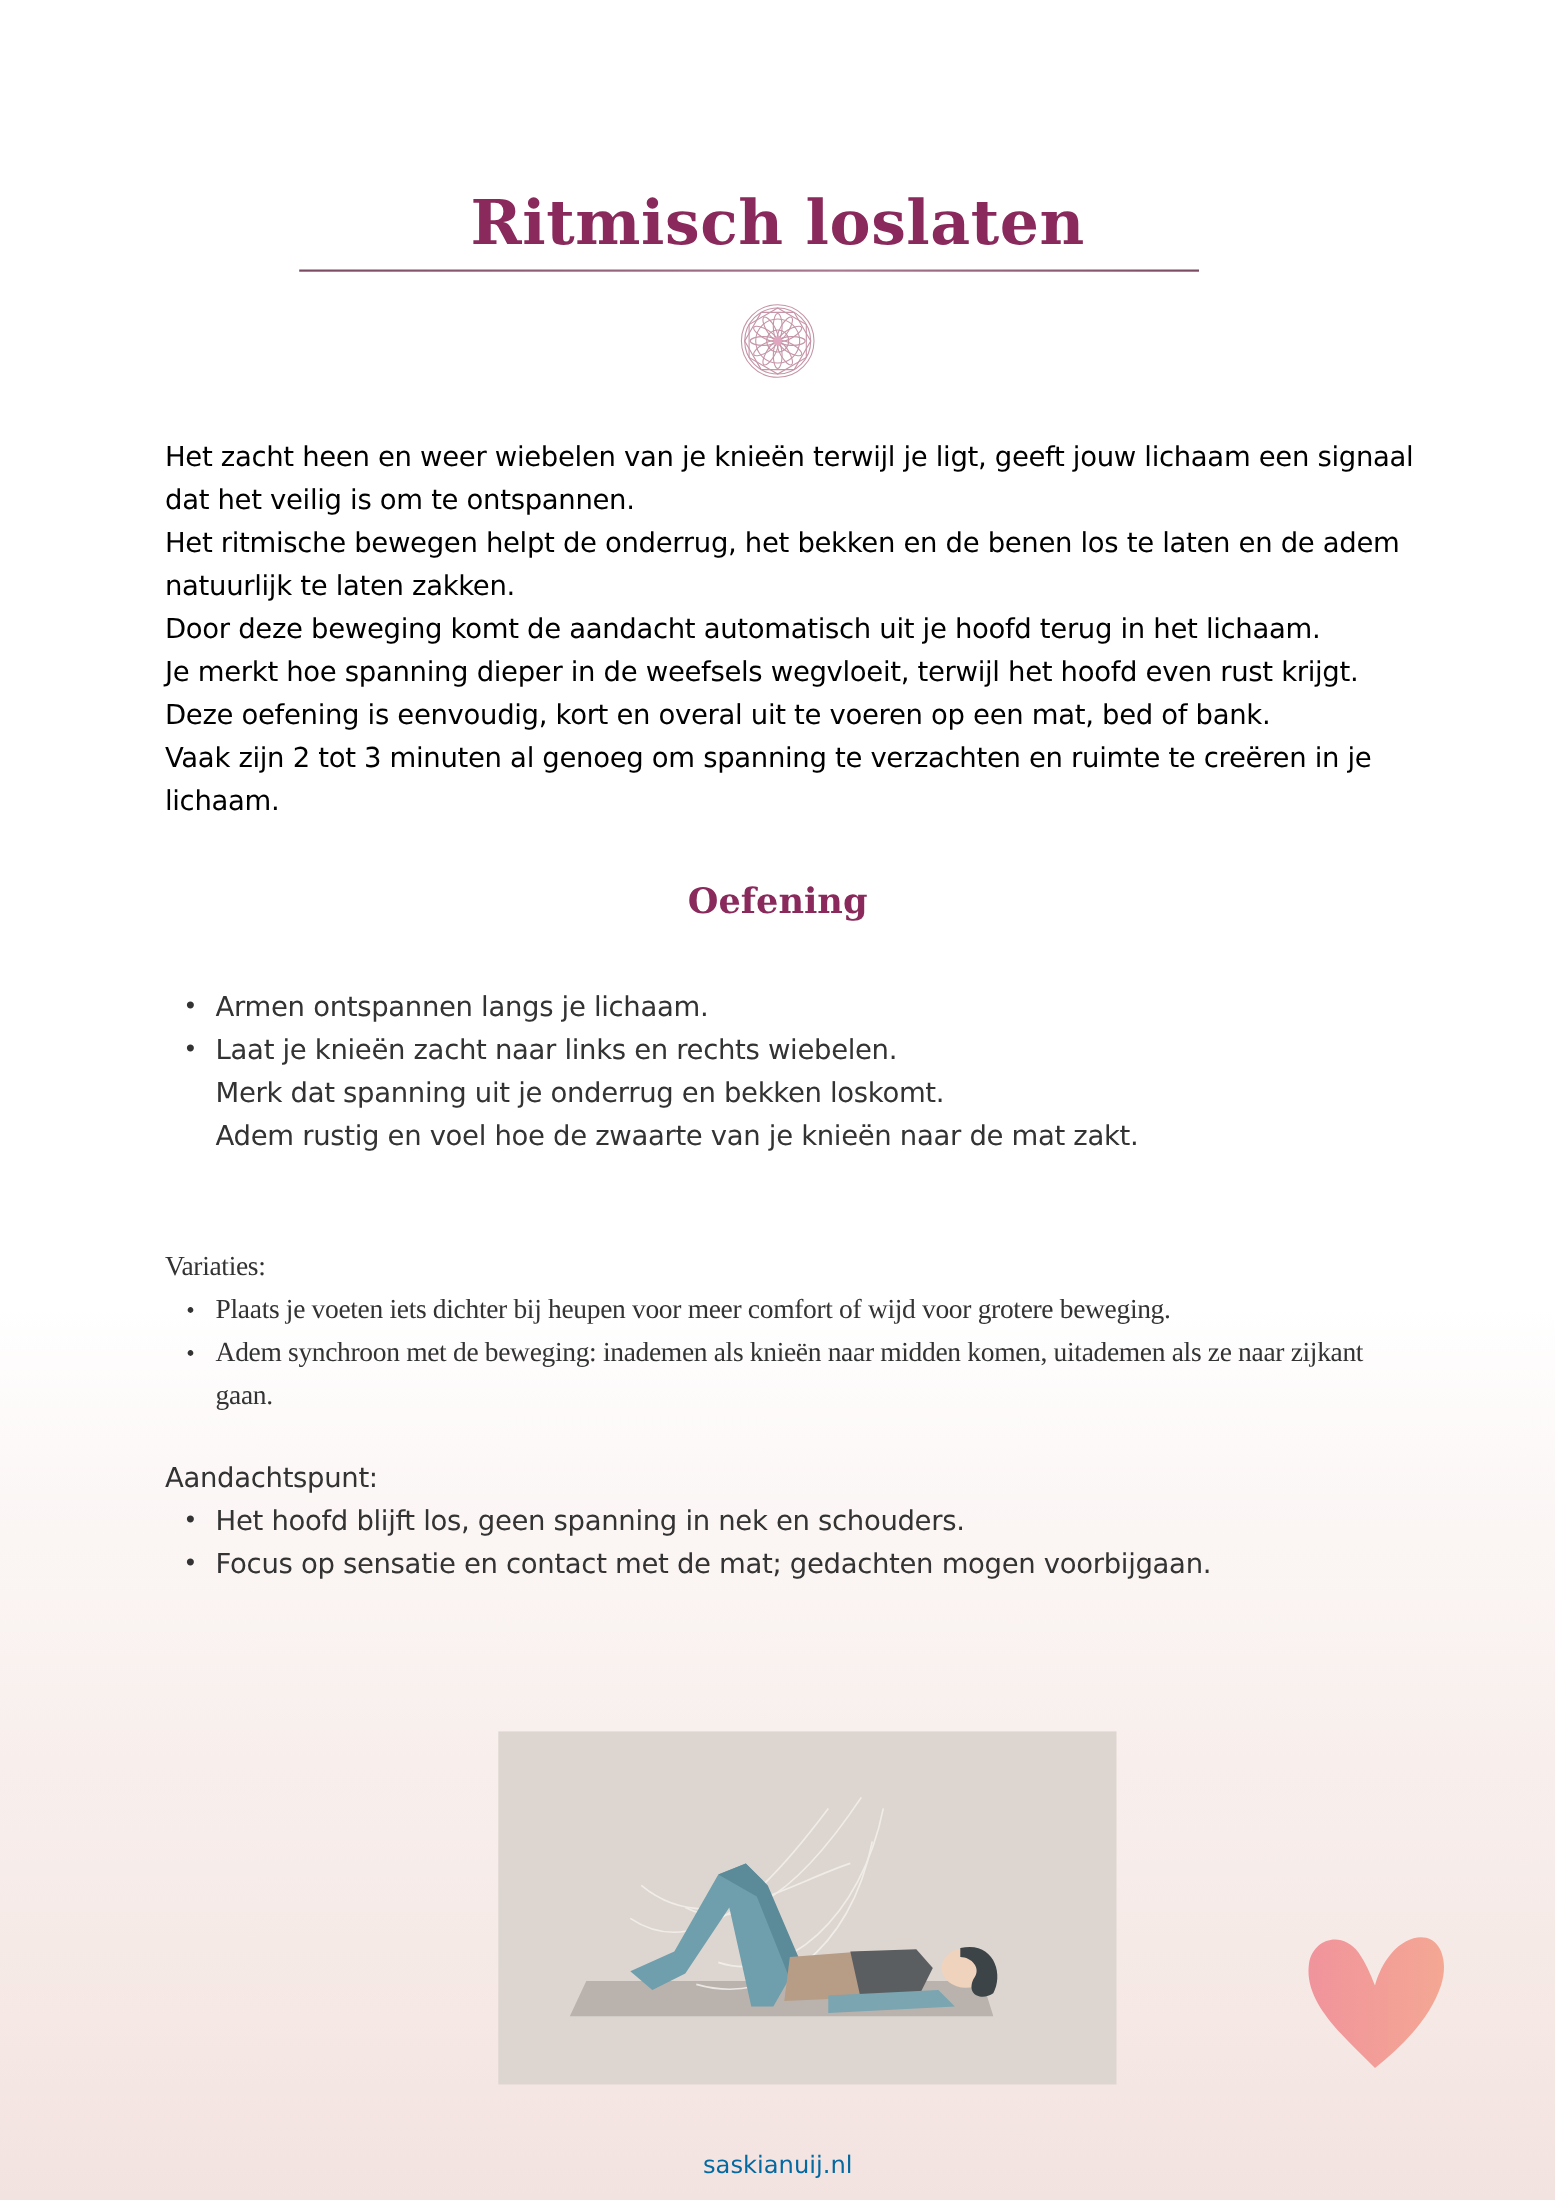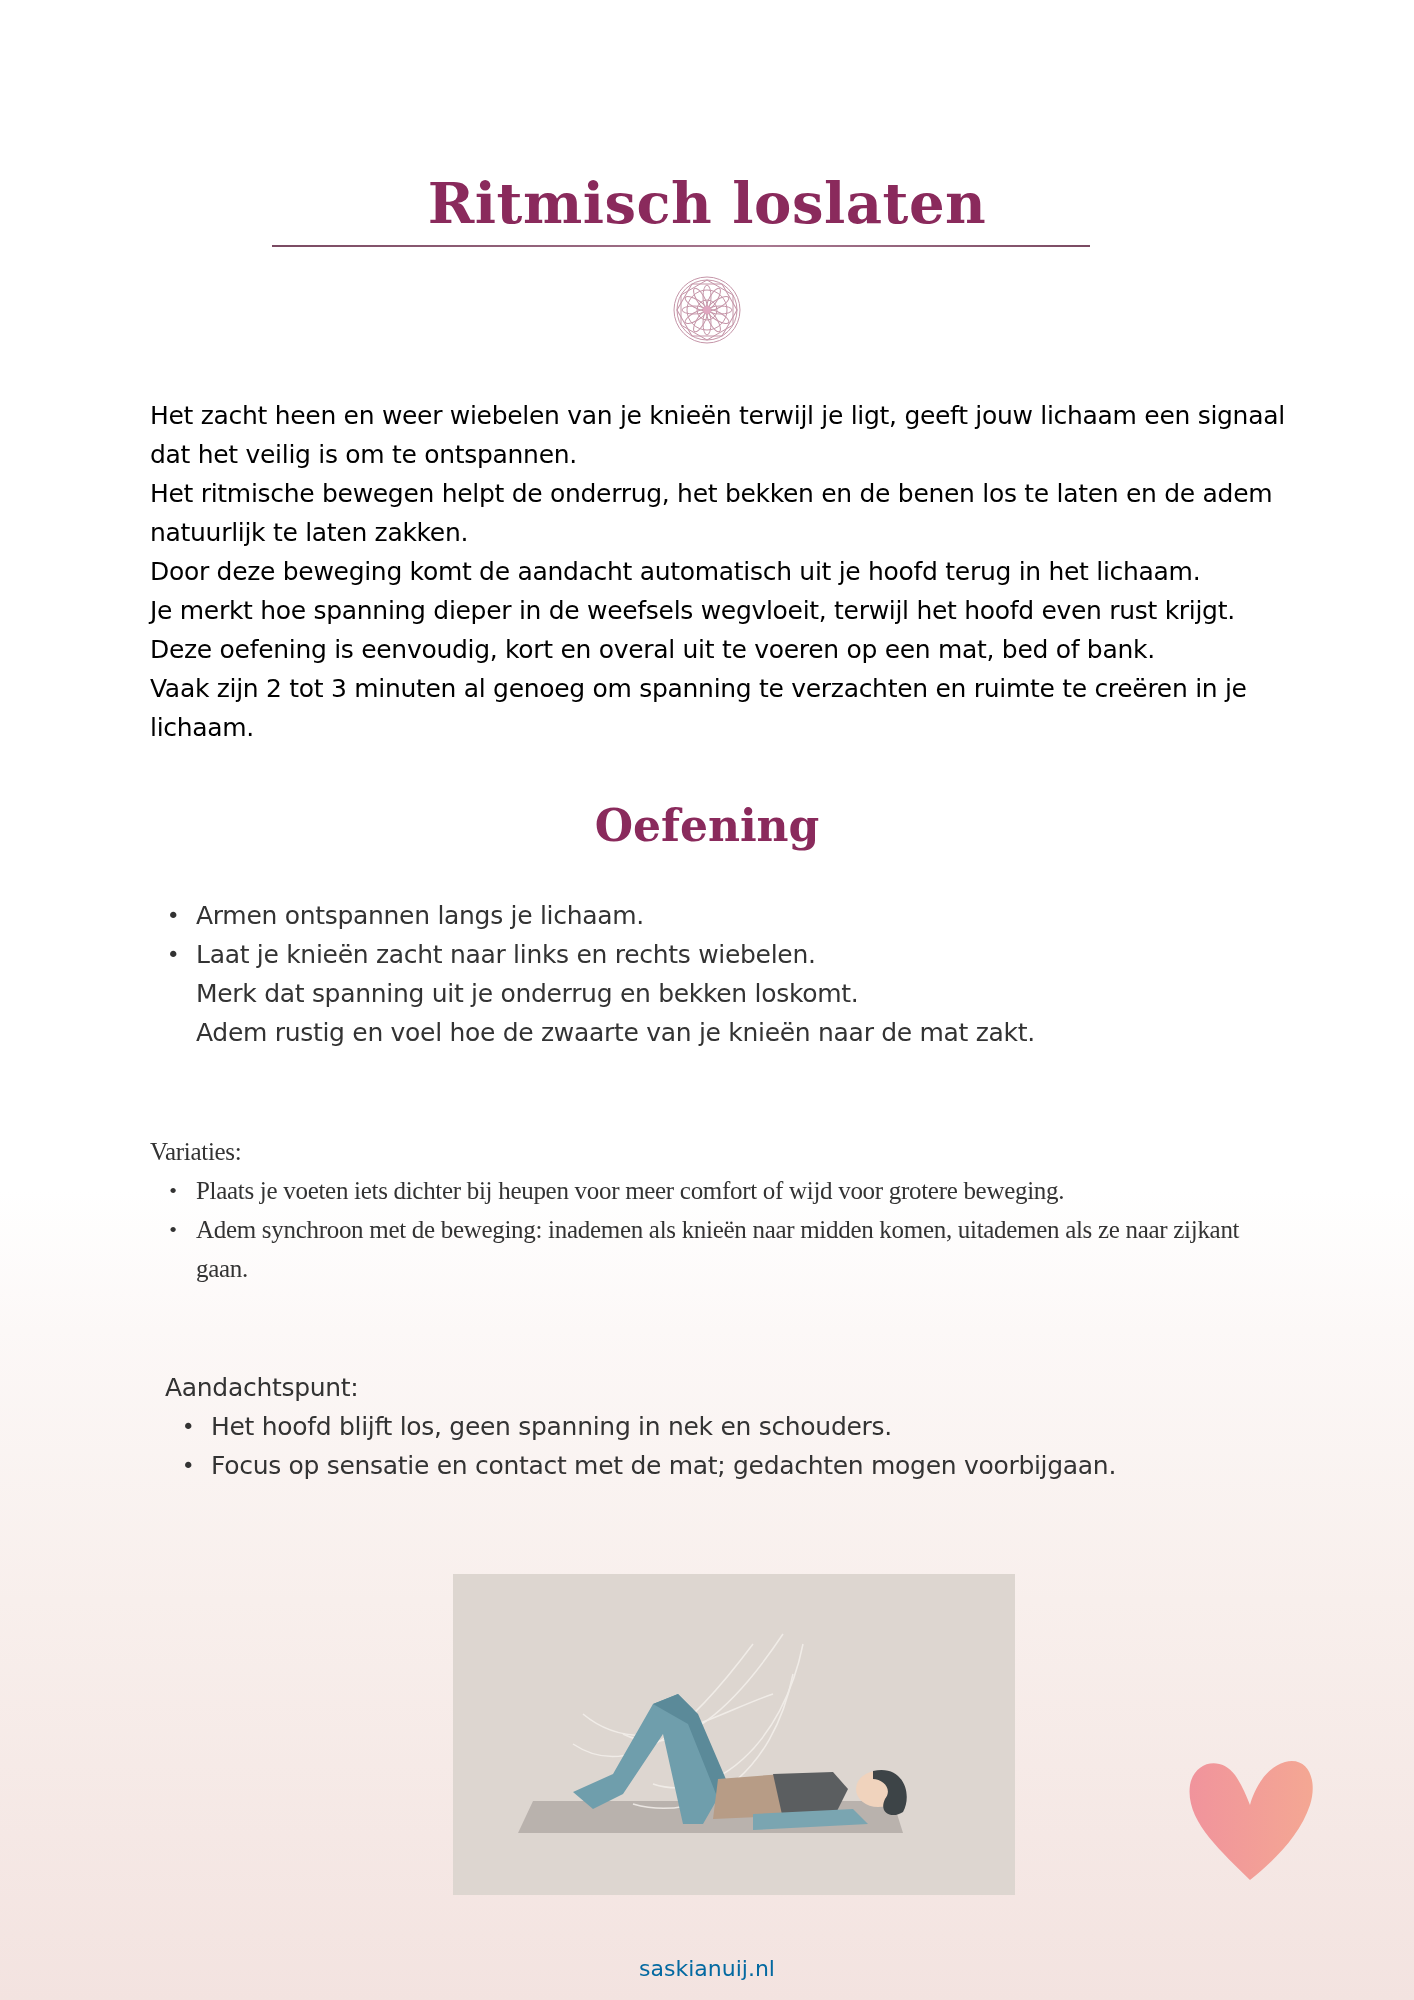--- a/index.html
+++ b/index.html
@@ -26,35 +26,35 @@
     .intro {
       position: absolute; left: 150px; top: 396px; width: 1180px;
       font-size: 25px; line-height: 39px; color: #000000;
       letter-spacing: -0.3px;
     }
     .intro p { margin: 0; }
     .section-title {
       position: absolute; left: 0; right: 0; top: 800px;
       text-align: center;
       font-family: "DejaVu Serif", serif; font-weight: bold;
-      font-size: 44px; color: #8a2a5c;
+      font-size: 32px; color: #8a2a5c;
     }
     .block {
       position: absolute; left: 150px; width: 1180px;
       font-size: 25px; line-height: 39px; color: #333; letter-spacing: -0.3px;
     }
     .block p { margin: 0; }
     .bullet-row { display: flex; }
     .bullet {
       width: 46px; flex: 0 0 46px; text-align: center; font-size: 22px;
     }
     .bullet-text { flex: 1; }
     .block-steps { top: 896px; }
     .block-variaties { top: 1132px; font-family: Liberation Serif, serif; }
-    .block-aandacht { top: 1368px; margin-left: 15px; }
+    .block-aandacht { top: 1324px; }
     .illustration {
       position: absolute; left: 453px; top: 1574px; width: 562px; height: 321px;
       background: #ddd6d0;
     }
     .illustration svg { width: 100%; height: 100%; display: block; }
     .heart {
       position: absolute; left: 1180px; top: 1750px; width: 140px; height: 135px;
     }
     .footer {
       position: absolute; left: 0; right: 0; top: 1920px;

